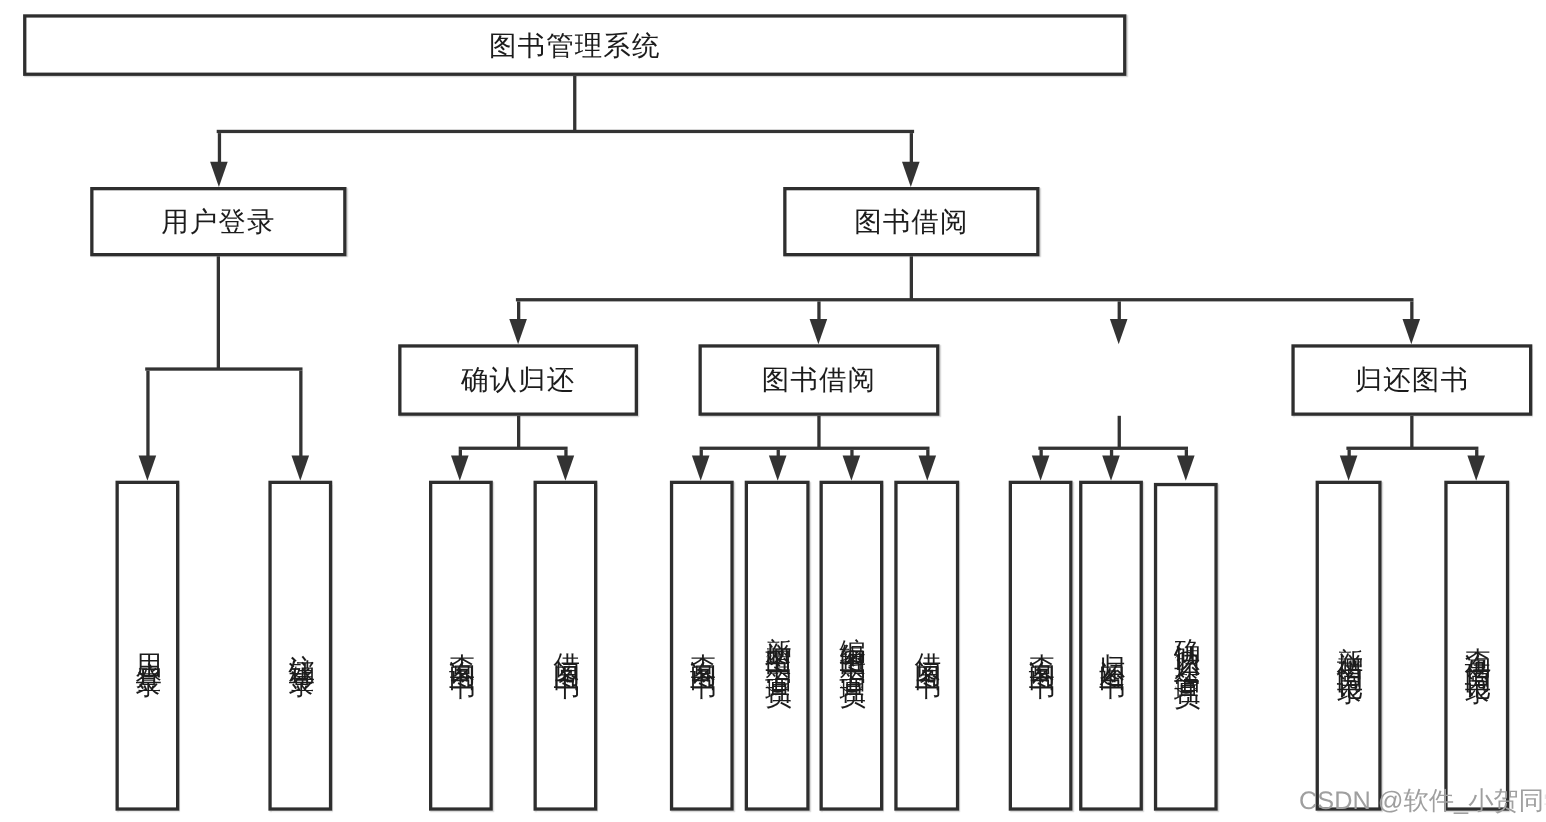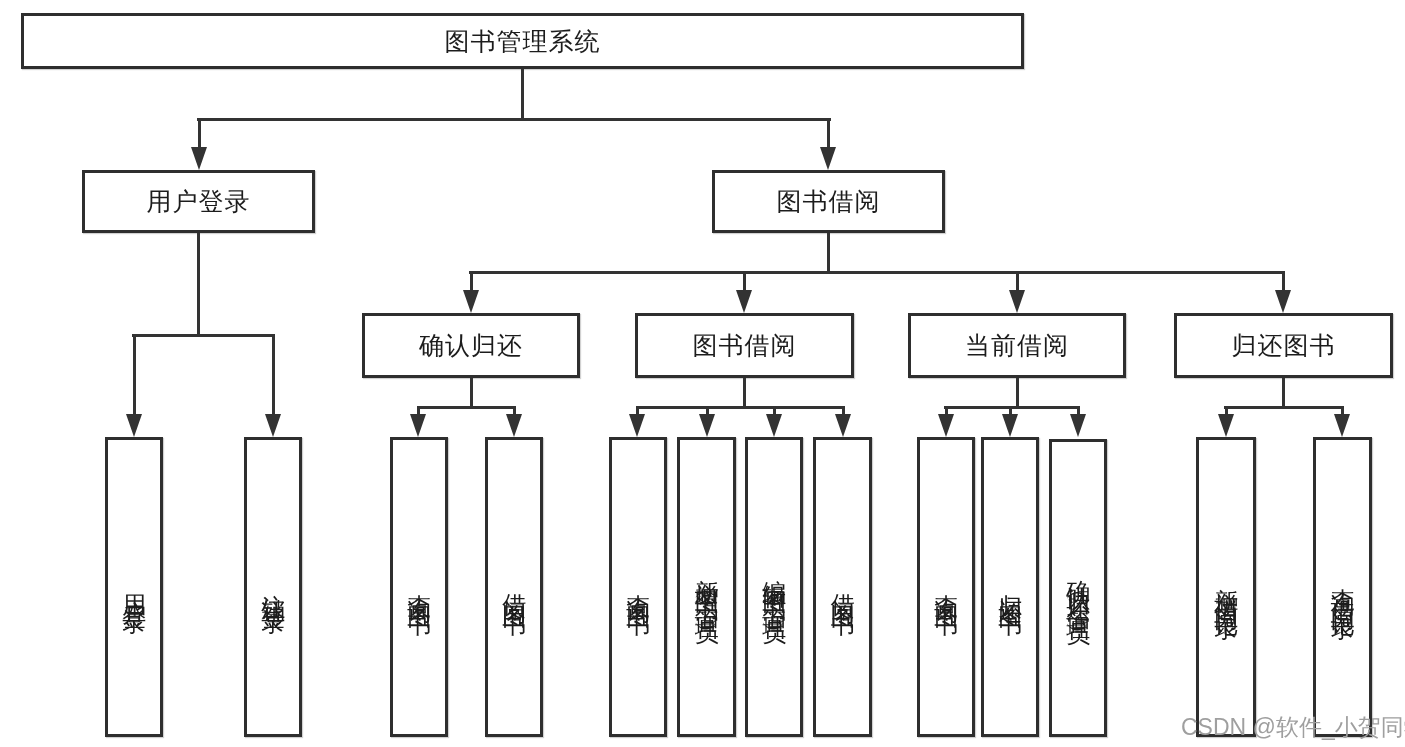--- a/index.html
+++ b/index.html
@@ -85,21 +85,20 @@
 
   <div class="vline" style="left:827px;top:233px;height:39px"></div>
   <div class="hline" style="left:469px;top:271px;width:816px"></div>
   <div class="drop" style="left:463px;top:274px;height:39px"></div>
   <div class="drop" style="left:736px;top:274px;height:39px"></div>
   <div class="drop" style="left:1009px;top:274px;height:39px"></div>
   <div class="drop" style="left:1275px;top:274px;height:39px"></div>
 
   <div class="box h" style="left:362px;top:313px;width:218px;height:65px">确认归还</div>
   <div class="box h" style="left:635px;top:313px;width:219px;height:65px">图书借阅</div>
-  <div class="box h" style="left:908px;top:313px;width:218px;height:65px">当前借阅</div>
   <div class="box h" style="left:1174px;top:313px;width:219px;height:65px">归还图书</div>
 
   <div class="vline" style="left:470px;top:378px;height:29px"></div>
   <div class="hline" style="left:417px;top:406px;width:99px"></div>
   <div class="drop" style="left:410px;top:409px;height:28px"></div>
   <div class="drop" style="left:506px;top:409px;height:28px"></div>
 
   <div class="vline" style="left:743px;top:378px;height:29px"></div>
   <div class="hline" style="left:636px;top:406px;width:209px"></div>
   <div class="drop" style="left:629px;top:409px;height:28px"></div>

